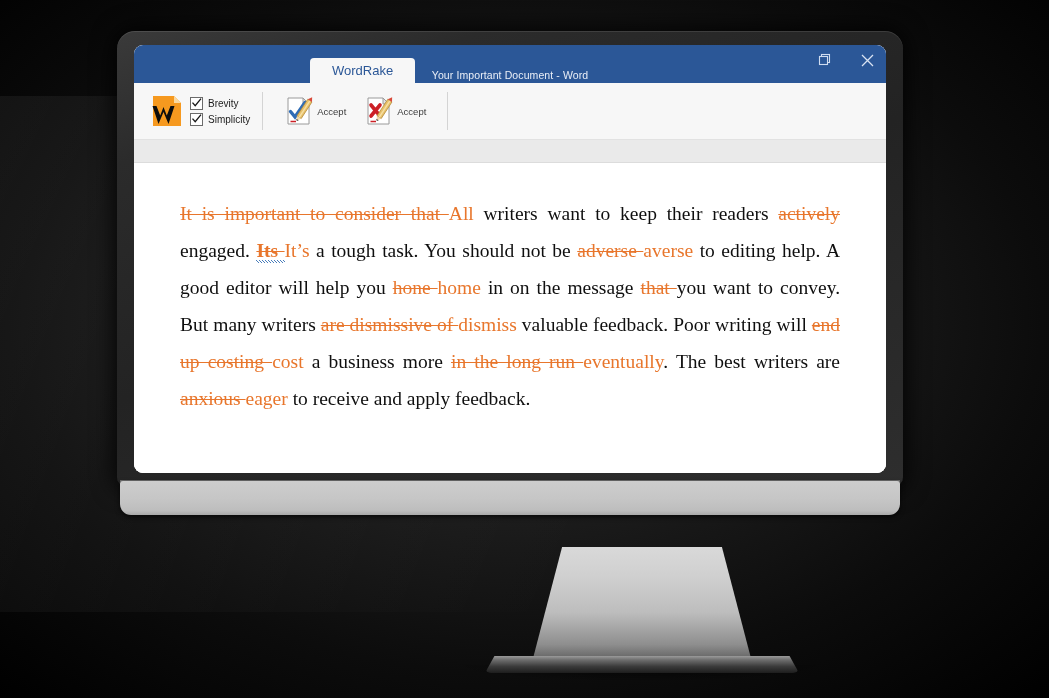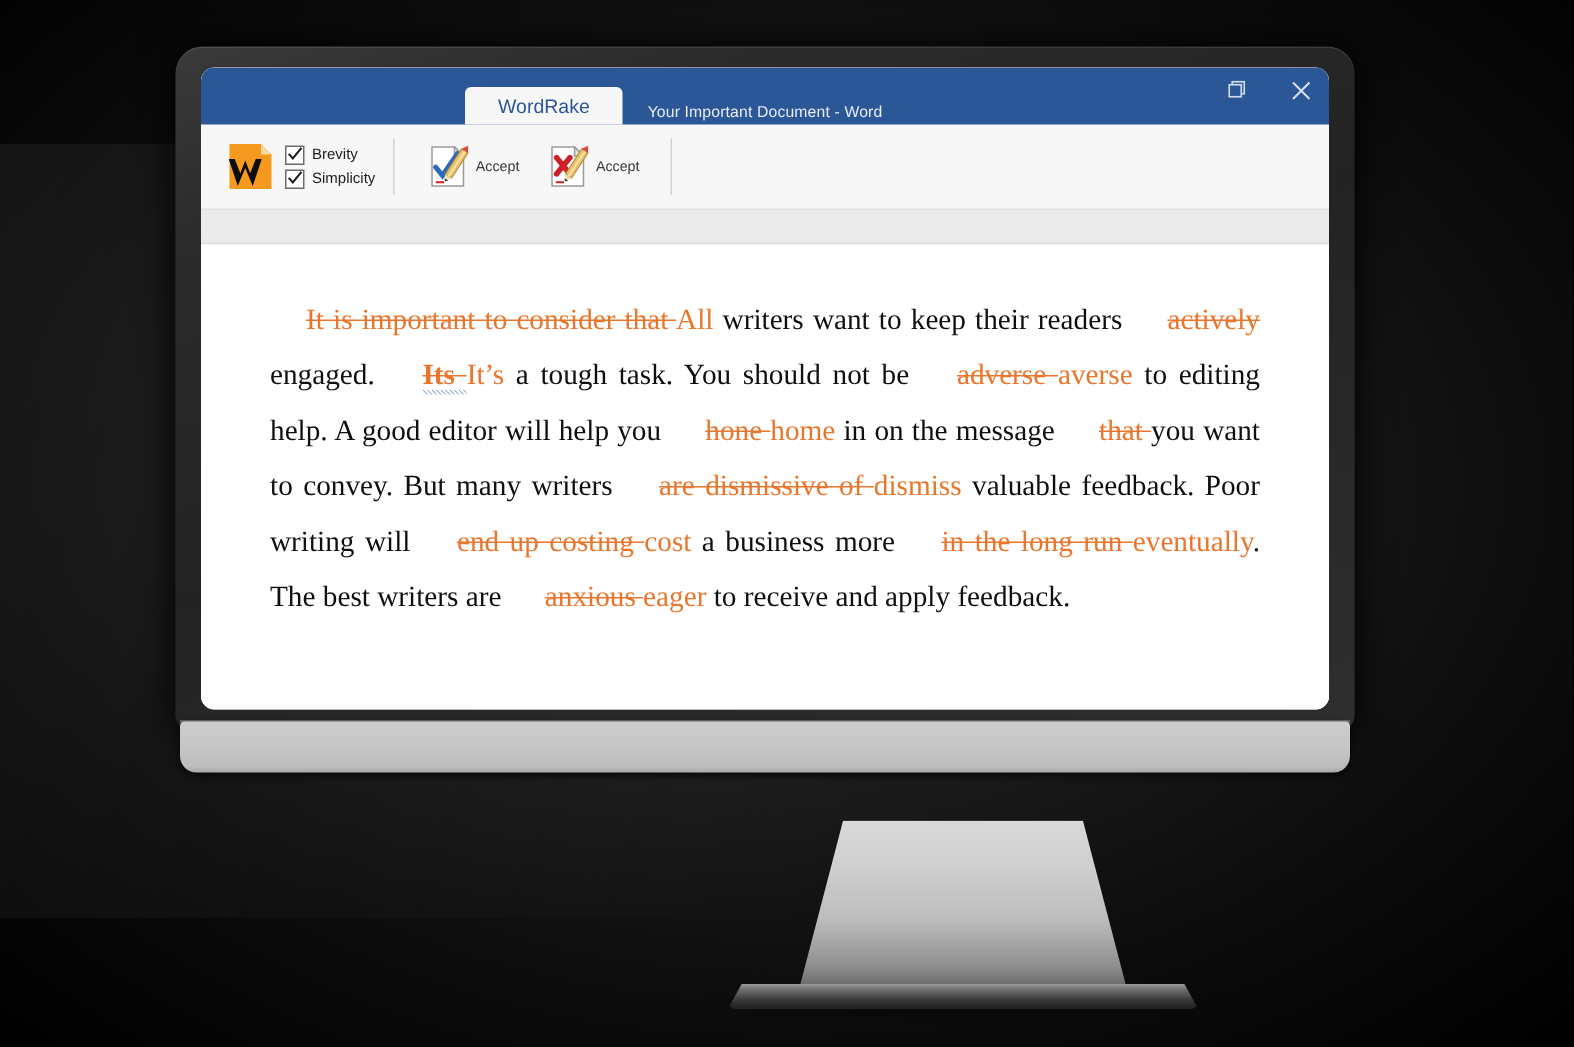--- a/index.html
+++ b/index.html
@@ -241,21 +241,20 @@
     line-height: 37px;
     color: #0f0f0f;
     text-align: justify;
     text-justify: inter-word;
   }
   .del {
     color: #e8762c;
     text-decoration: line-through;
     text-decoration-color: #e8762c;
     text-decoration-thickness: 1.4px;
-    margin-left: 24px;
   }
   .ins {
     color: #e8762c;
     text-decoration-color: #e8762c;
     text-decoration-thickness: 1.2px;
     text-underline-offset: 2.5px;
   }
   .spell {
     background-image: linear-gradient(45deg, transparent 45%, #4a7ebb 45%, #4a7ebb 55%, transparent 55%);
     background-size: 3px 3px;

